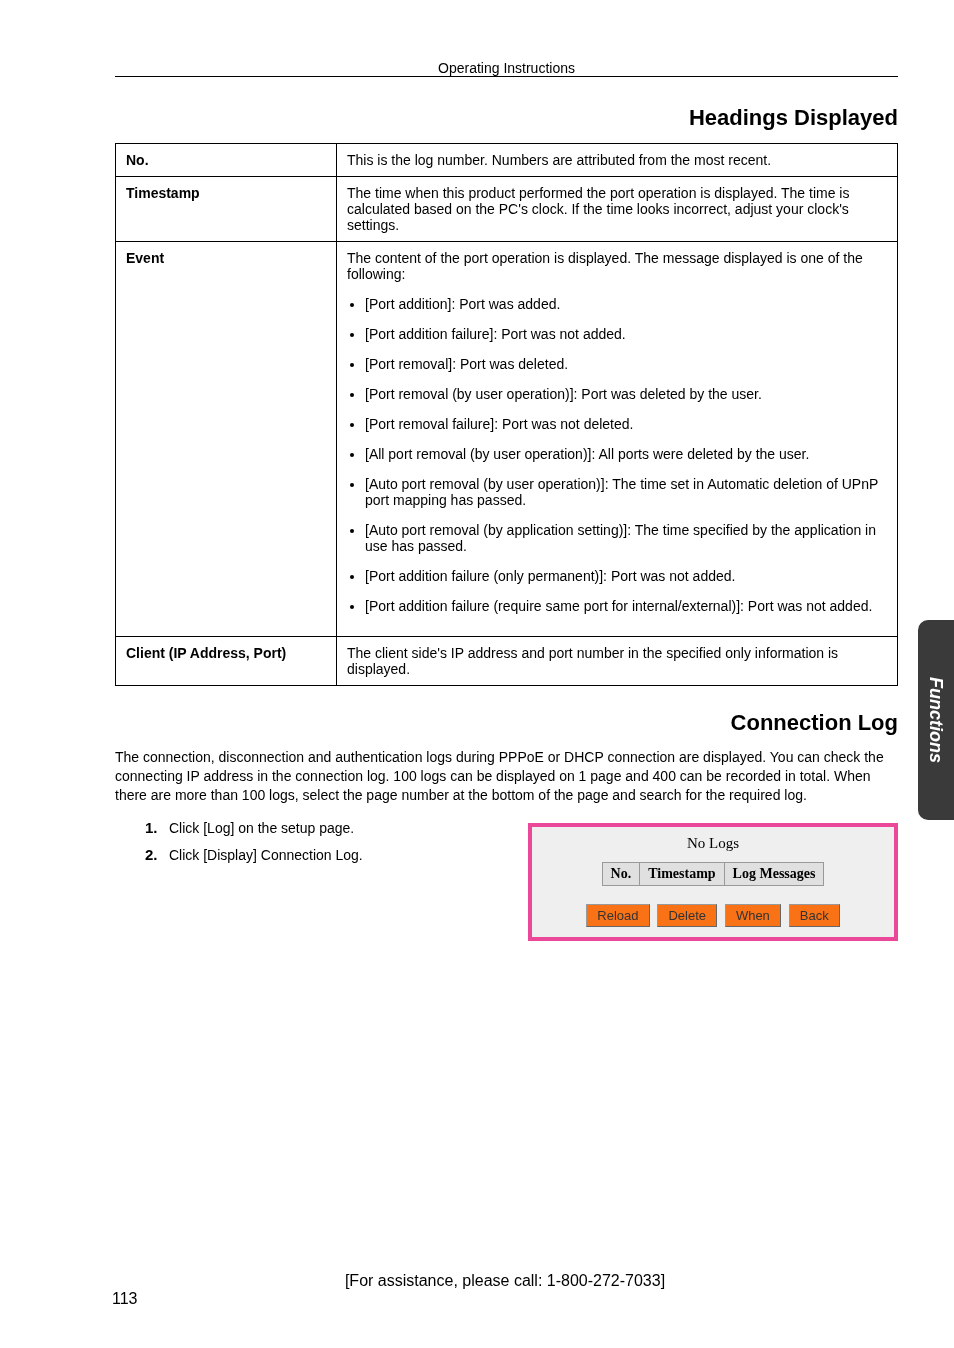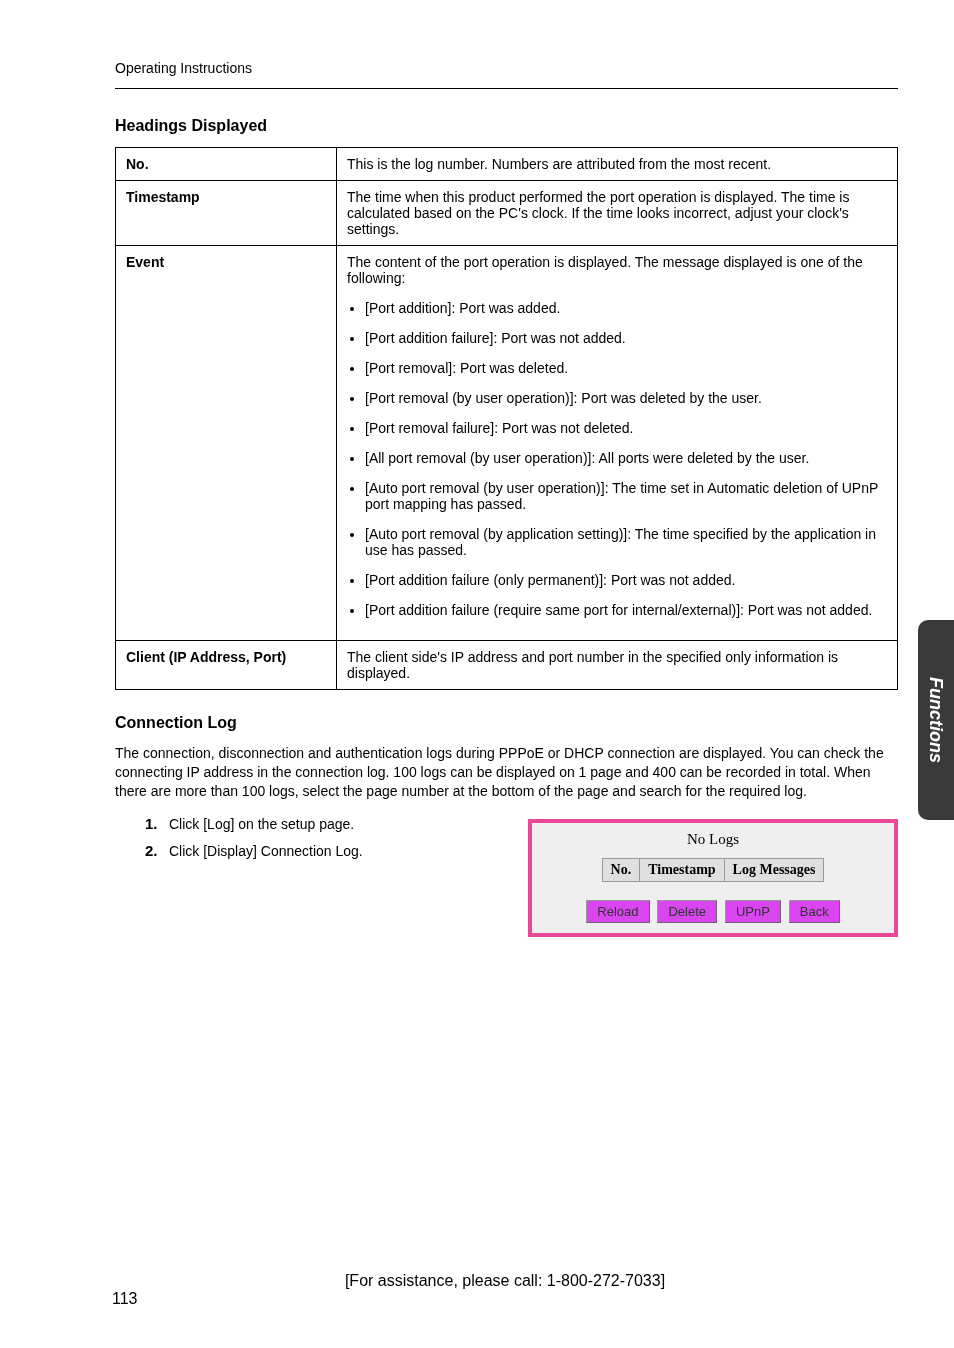--- a/index.html
+++ b/index.html
@@ -12,28 +12,29 @@
     width: 954px;
   }
   .page {
     padding: 60px 56px 40px 115px;
     position: relative;
     min-height: 1248px;
   }
   .header-line {
     border-bottom: 1px solid #000;
     margin-bottom: 28px;
-    padding-bottom: 12px;
-    text-align: left;
+    padding-bottom: 0;
+    text-align: center;
     font-size: 14px;
   }
   h2 {
-    font-size: 16px;
+    font-size: 22px;
     font-weight: bold;
     margin: 0 0 12px 0;
+    text-align: right;
   }
   table.defs {
     border-collapse: collapse;
     width: 100%;
     margin-bottom: 24px;
   }
   table.defs td, table.defs th {
     border: 1px solid #000;
     padding: 8px 10px;
     vertical-align: top;
@@ -93,21 +94,21 @@
     background: #e0e0e0;
     font-family: "Times New Roman", serif;
     font-size: 14px;
     padding: 3px 8px;
   }
   .btnrow {
     text-align: center;
   }
   .btn {
     display: inline-block;
-    background: #d946ef;
+    background: #f97316;
     border: 1px solid #999;
     border-right-color: #666;
     border-bottom-color: #666;
     padding: 3px 10px;
     font-size: 13px;
     margin: 0 2px;
     color: #333;
   }
   .side-tab {
     position: absolute;
@@ -206,21 +207,21 @@
           <tr>
         <th>No.</th>
         <th>Timestamp</th>
         <th>Log Messages</th>
       </tr>
     </tbody>
       </table>
     <div class="btnrow">
       <span class="btn">Reload</span>
       <span class="btn">Delete</span>
-      <span class="btn">UPnP</span>
+      <span class="btn">When</span>
       <span class="btn">Back</span>
     </div>
   </div>
 
   <div class="side-tab">Functions</div>
 
   <div class="footer">
     <span class="footer-center">[For assistance, please call: 1-800-272-7033]</span>
     <span>113</span>
   </div>

